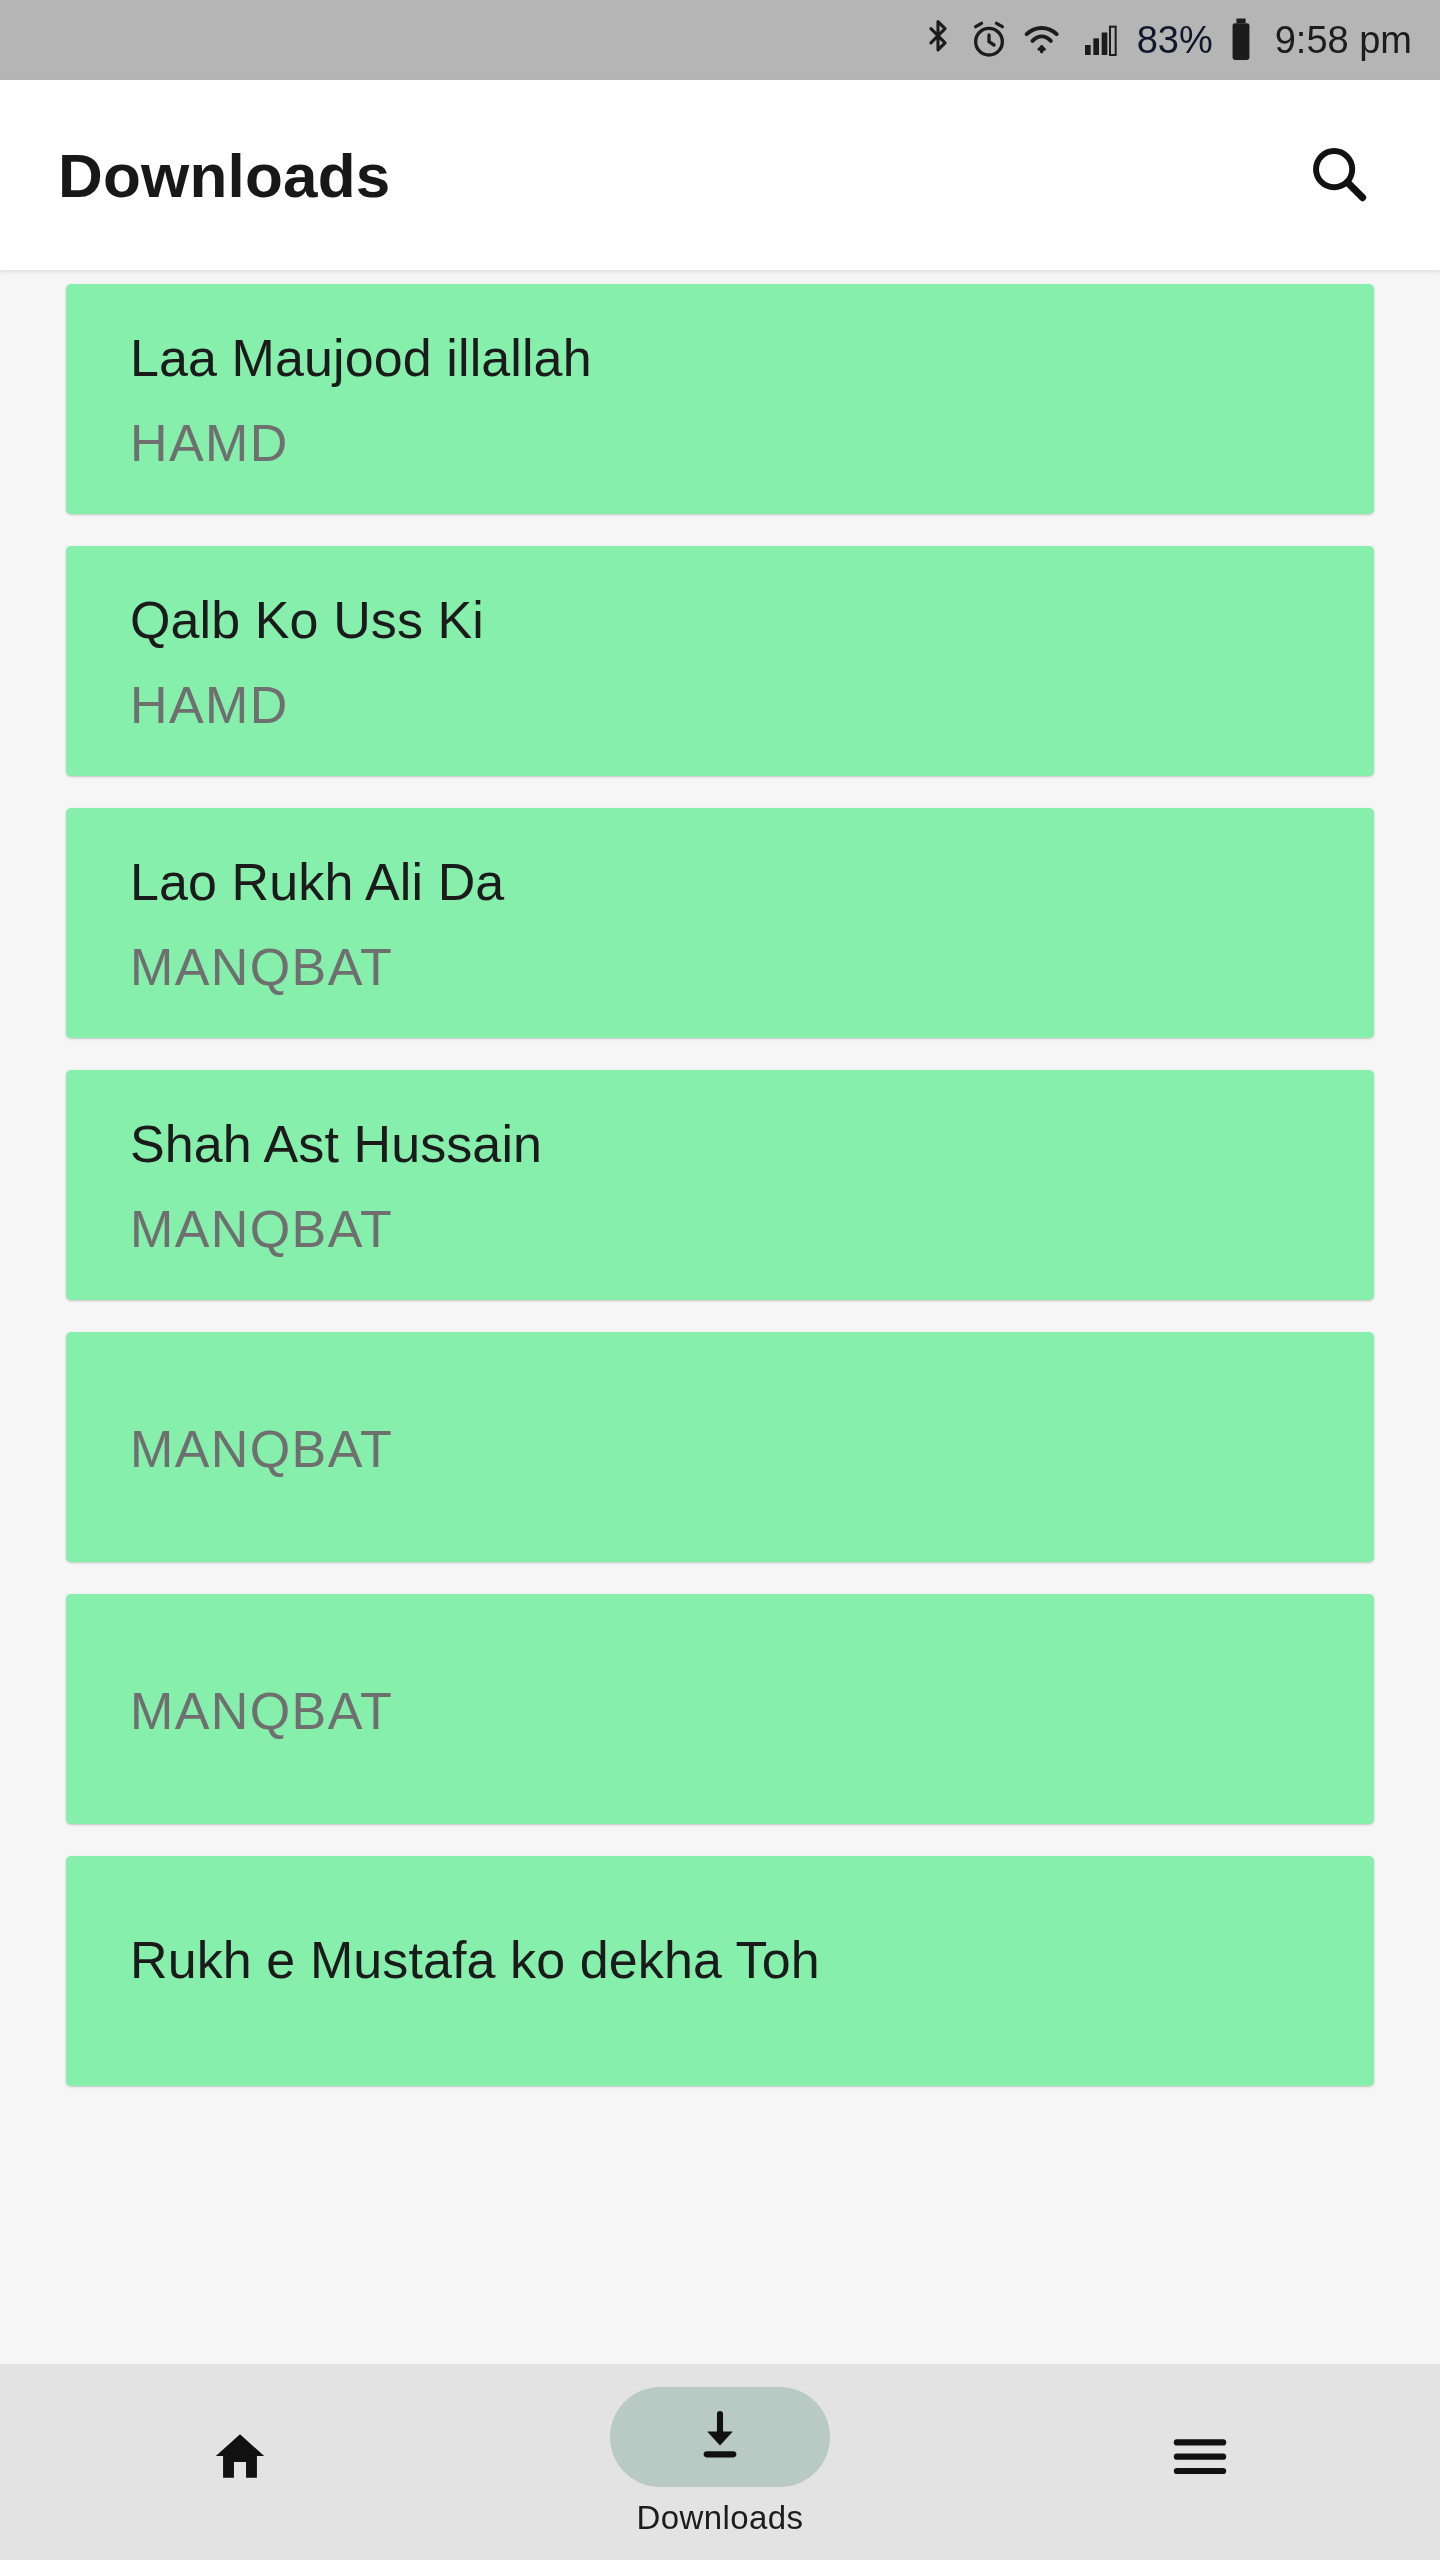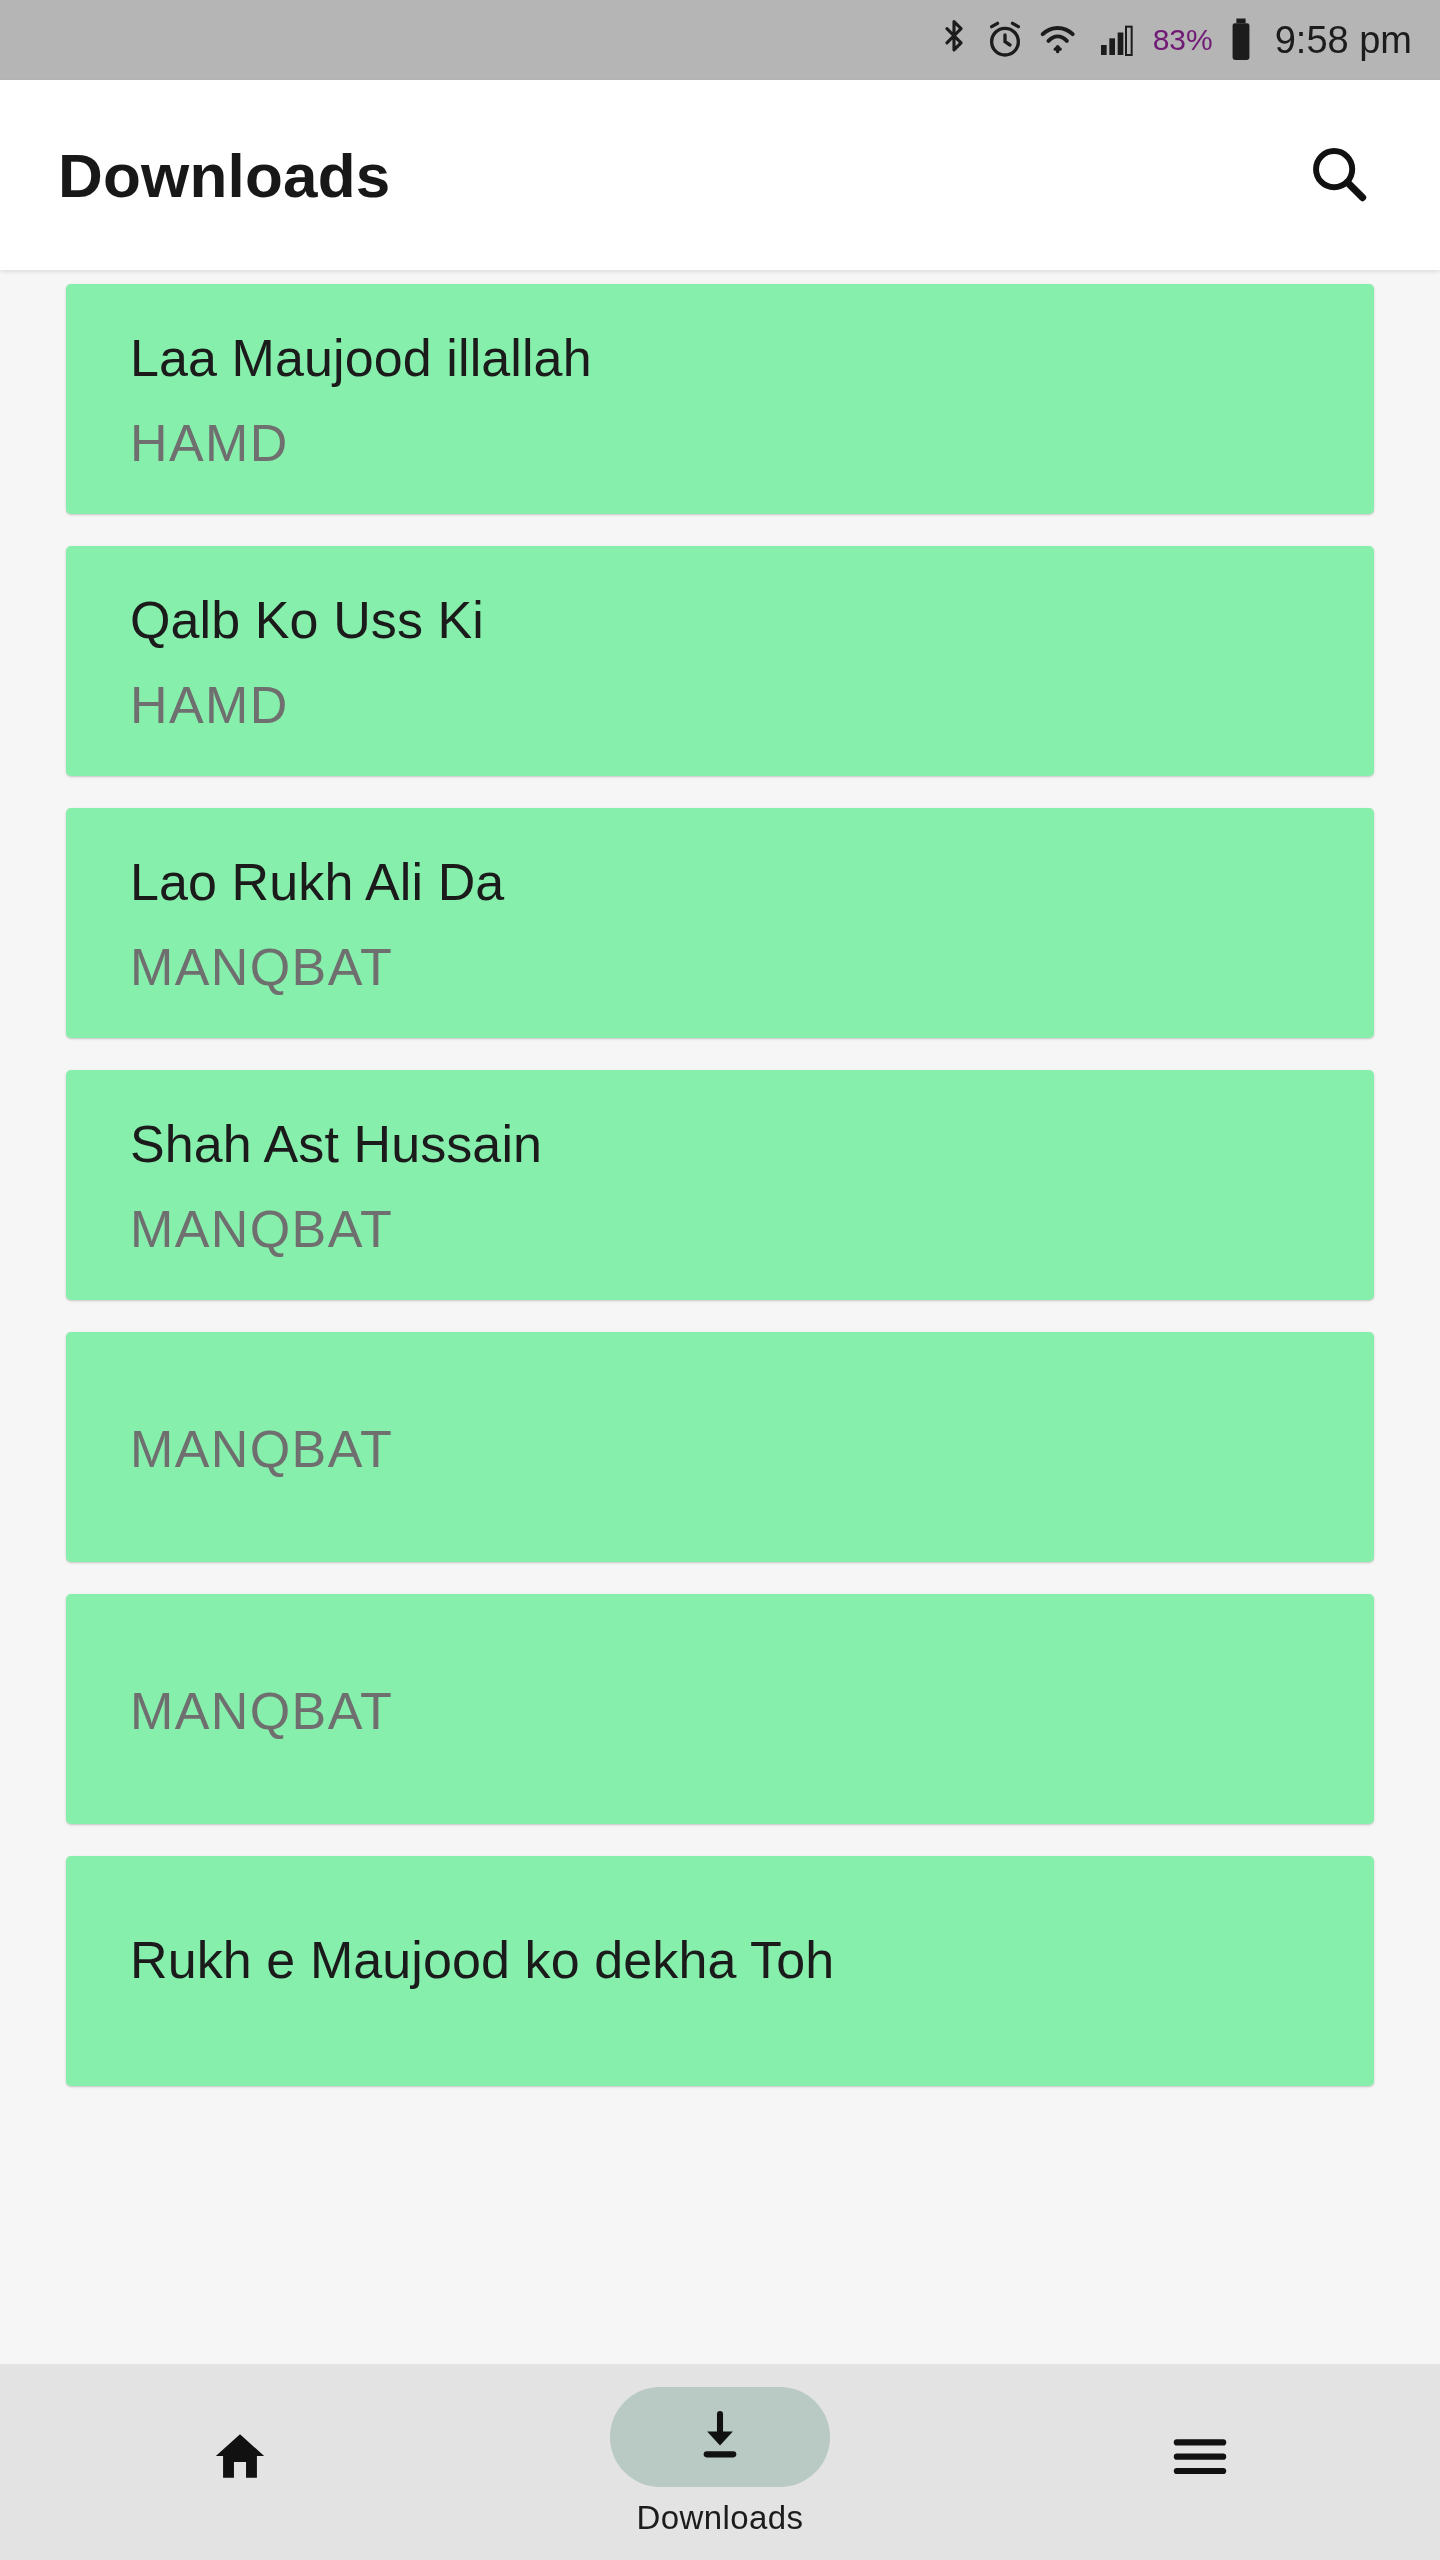--- a/index.html
+++ b/index.html
@@ -25,21 +25,21 @@
     background: #b5b5b5;
     display: flex;
     align-items: center;
     justify-content: flex-end;
     padding-right: 28px;
     gap: 14px;
     flex: 0 0 auto;
   }
   .status-bar .icon { display: flex; align-items: center; }
   .status-bar svg { display: block; }
-  .battery-pct { font-size: 30px; color: #701a75; margin-left: 4px; }
+  .battery-pct { font-size: 38px; color: #0f172a; margin-left: 4px; }
   .clock { font-size: 38px; color: #1c1c1c; margin-left: 6px; }
 
   
   .app-bar {
     height: 190px;
     background: #ffffff;
     display: flex;
     align-items: center;
     justify-content: space-between;
     padding: 0 56px 0 58px;
@@ -213,21 +213,21 @@
 
     <div class="card">
       <div class="card-subtitle">MANQBAT</div>
     </div>
 
     <div class="card">
       <div class="card-subtitle">MANQBAT</div>
     </div>
 
     <div class="card">
-      <div class="card-title">Rukh e Maujood ko dekha Toh</div>
+      <div class="card-title">Rukh e Mustafa ko dekha Toh</div>
       <div class="card-subtitle"></div>
     </div>
 
   </div>
 
   <div class="bottom-nav">
 
     <div class="nav-item">
       <div class="nav-plain">
         <svg width="58" height="58" viewBox="0 0 24 24">

